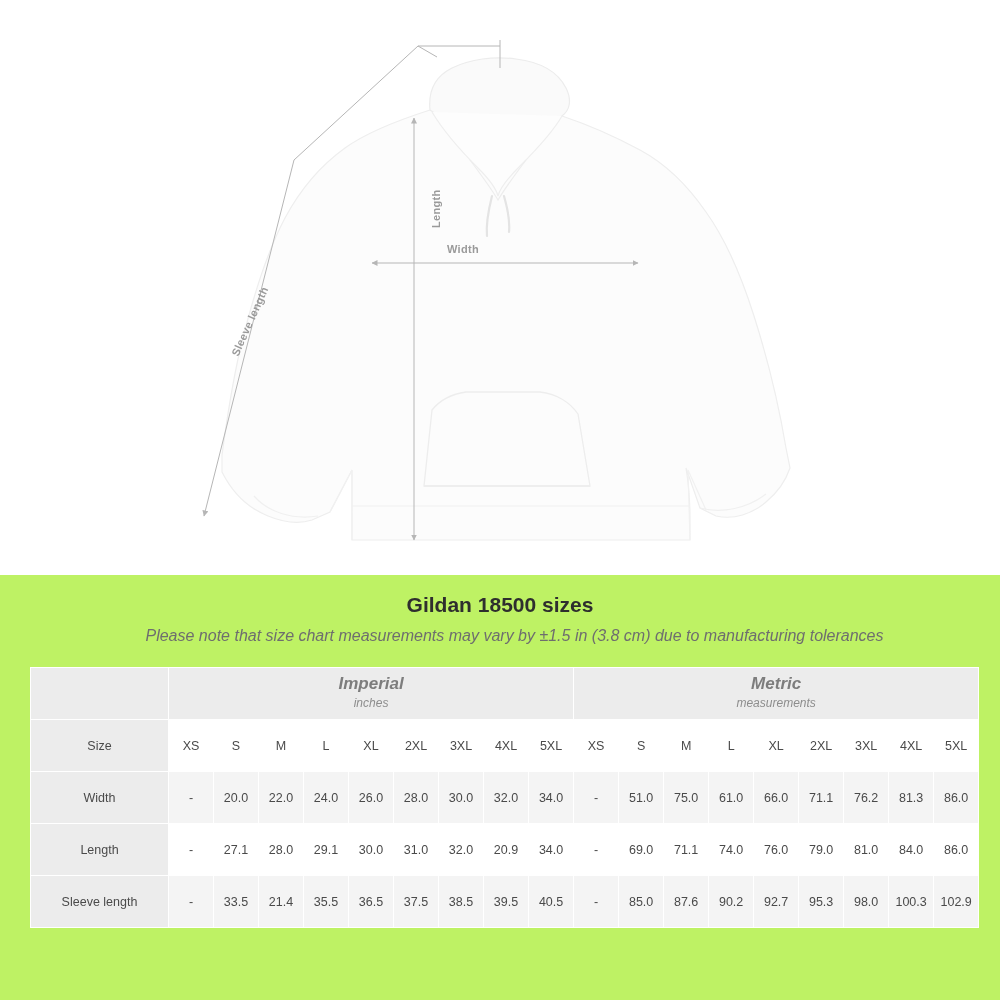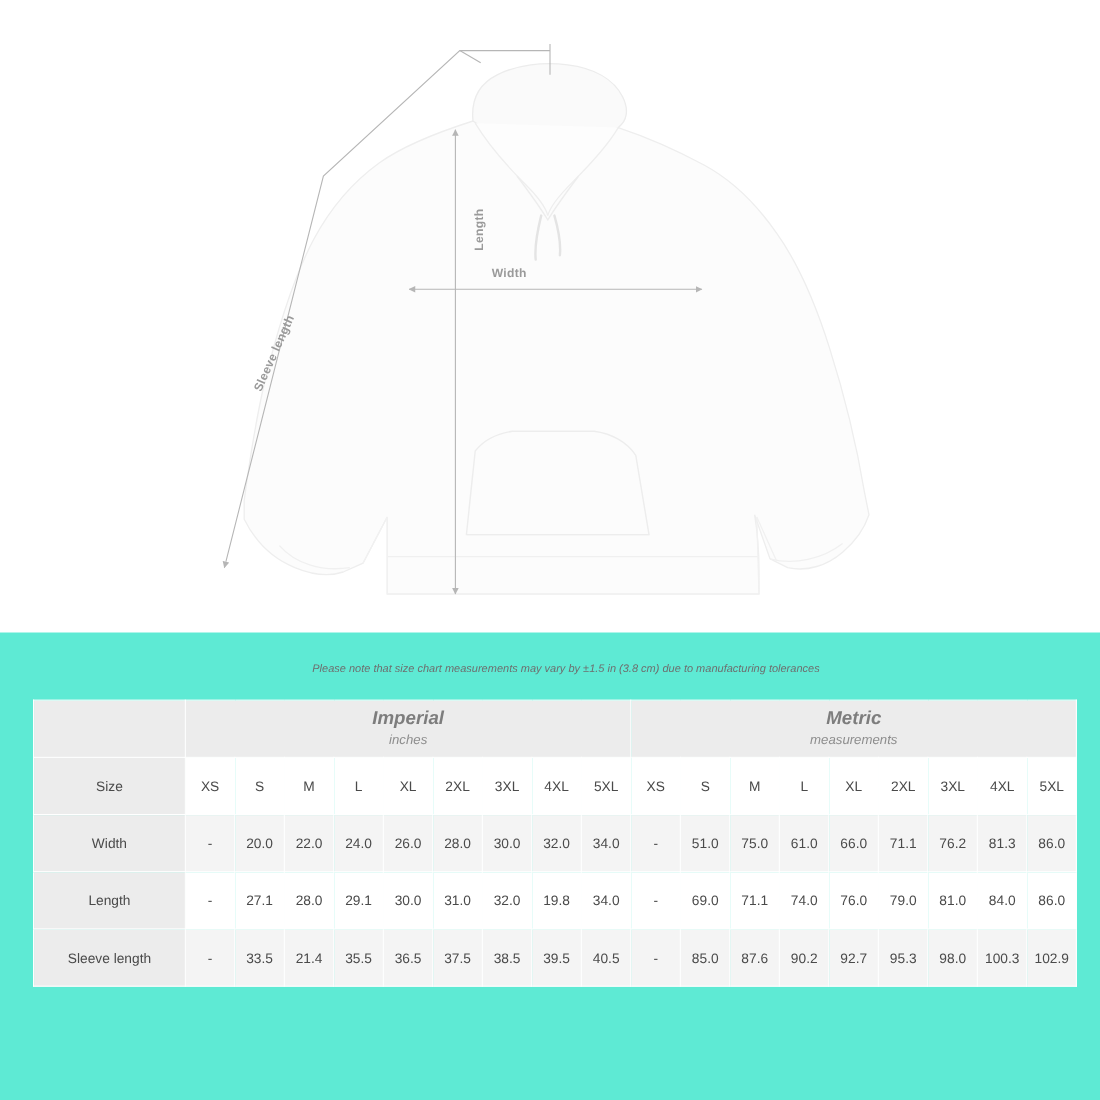--- a/index.html
+++ b/index.html
@@ -8,21 +8,21 @@
     padding: 0;
     width: 1000px;
     height: 1000px;
     background: #ffffff;
     font-family: "Liberation Sans", sans-serif;
   }
   #page {
     position: relative;
     width: 1000px;
     height: 1000px;
-    background: #5eead4;
+    background: #bef264;
     overflow: hidden;
   }
 
   
   .illus {
     position: relative;
     width: 1000px;
     height: 575px;
     background: #ffffff;
   }
@@ -50,21 +50,21 @@
     text-align: center;
     padding-top: 18px;
   }
   .chart-title {
     font-size: 21px;
     font-weight: bold;
     color: #2e2e2e;
     margin: 0;
   }
   .chart-note {
-    font-size: 10px;
+    font-size: 16px;
     font-style: italic;
     color: #6e6e6e;
     margin: 10px 0 0 0;
     padding-left: 29px;
   }
 
   
   .table-wrap {
     padding: 22px 30px 0 30px;
   }
@@ -208,20 +208,21 @@
         <line x1="500" y1="40" x2="500" y2="68"></line>
       </g>
     </svg>
 
     <div class="dim-label vert" style="left:430px; top:228px;">Length</div>
     <div class="dim-label" style="left:447px; top:243px;">Width</div>
     <div class="dim-label diag" style="left:229px; top:353px;">Sleeve length</div>
   </div>
 
   <div class="title-block">
+    <h1 class="chart-title">Gildan 18500 sizes</h1>
     <p class="chart-note">Please note that size chart measurements may vary by ±1.5 in (3.8 cm) due to manufacturing tolerances</p>
   </div>
 
   <div class="table-wrap">
     <table class="size-table">
       <colgroup>
         <col style="width:138px">
         <col span="9" style="width:45px">
         <col span="9" style="width:45px">
       </colgroup>
@@ -284,21 +285,21 @@
 
         <tr class="row-plain">
           <td class="col-label">Length</td>
           <td class="data-cell">-</td>
           <td class="data-cell">27.1</td>
           <td class="data-cell">28.0</td>
           <td class="data-cell">29.1</td>
           <td class="data-cell">30.0</td>
           <td class="data-cell">31.0</td>
           <td class="data-cell">32.0</td>
-          <td class="data-cell">19.8</td>
+          <td class="data-cell">20.9</td>
           <td class="data-cell">34.0</td>
           <td class="data-cell">-</td>
           <td class="data-cell">69.0</td>
           <td class="data-cell">71.1</td>
           <td class="data-cell">74.0</td>
           <td class="data-cell">76.0</td>
           <td class="data-cell">79.0</td>
           <td class="data-cell">81.0</td>
           <td class="data-cell">84.0</td>
           <td class="data-cell">86.0</td>

